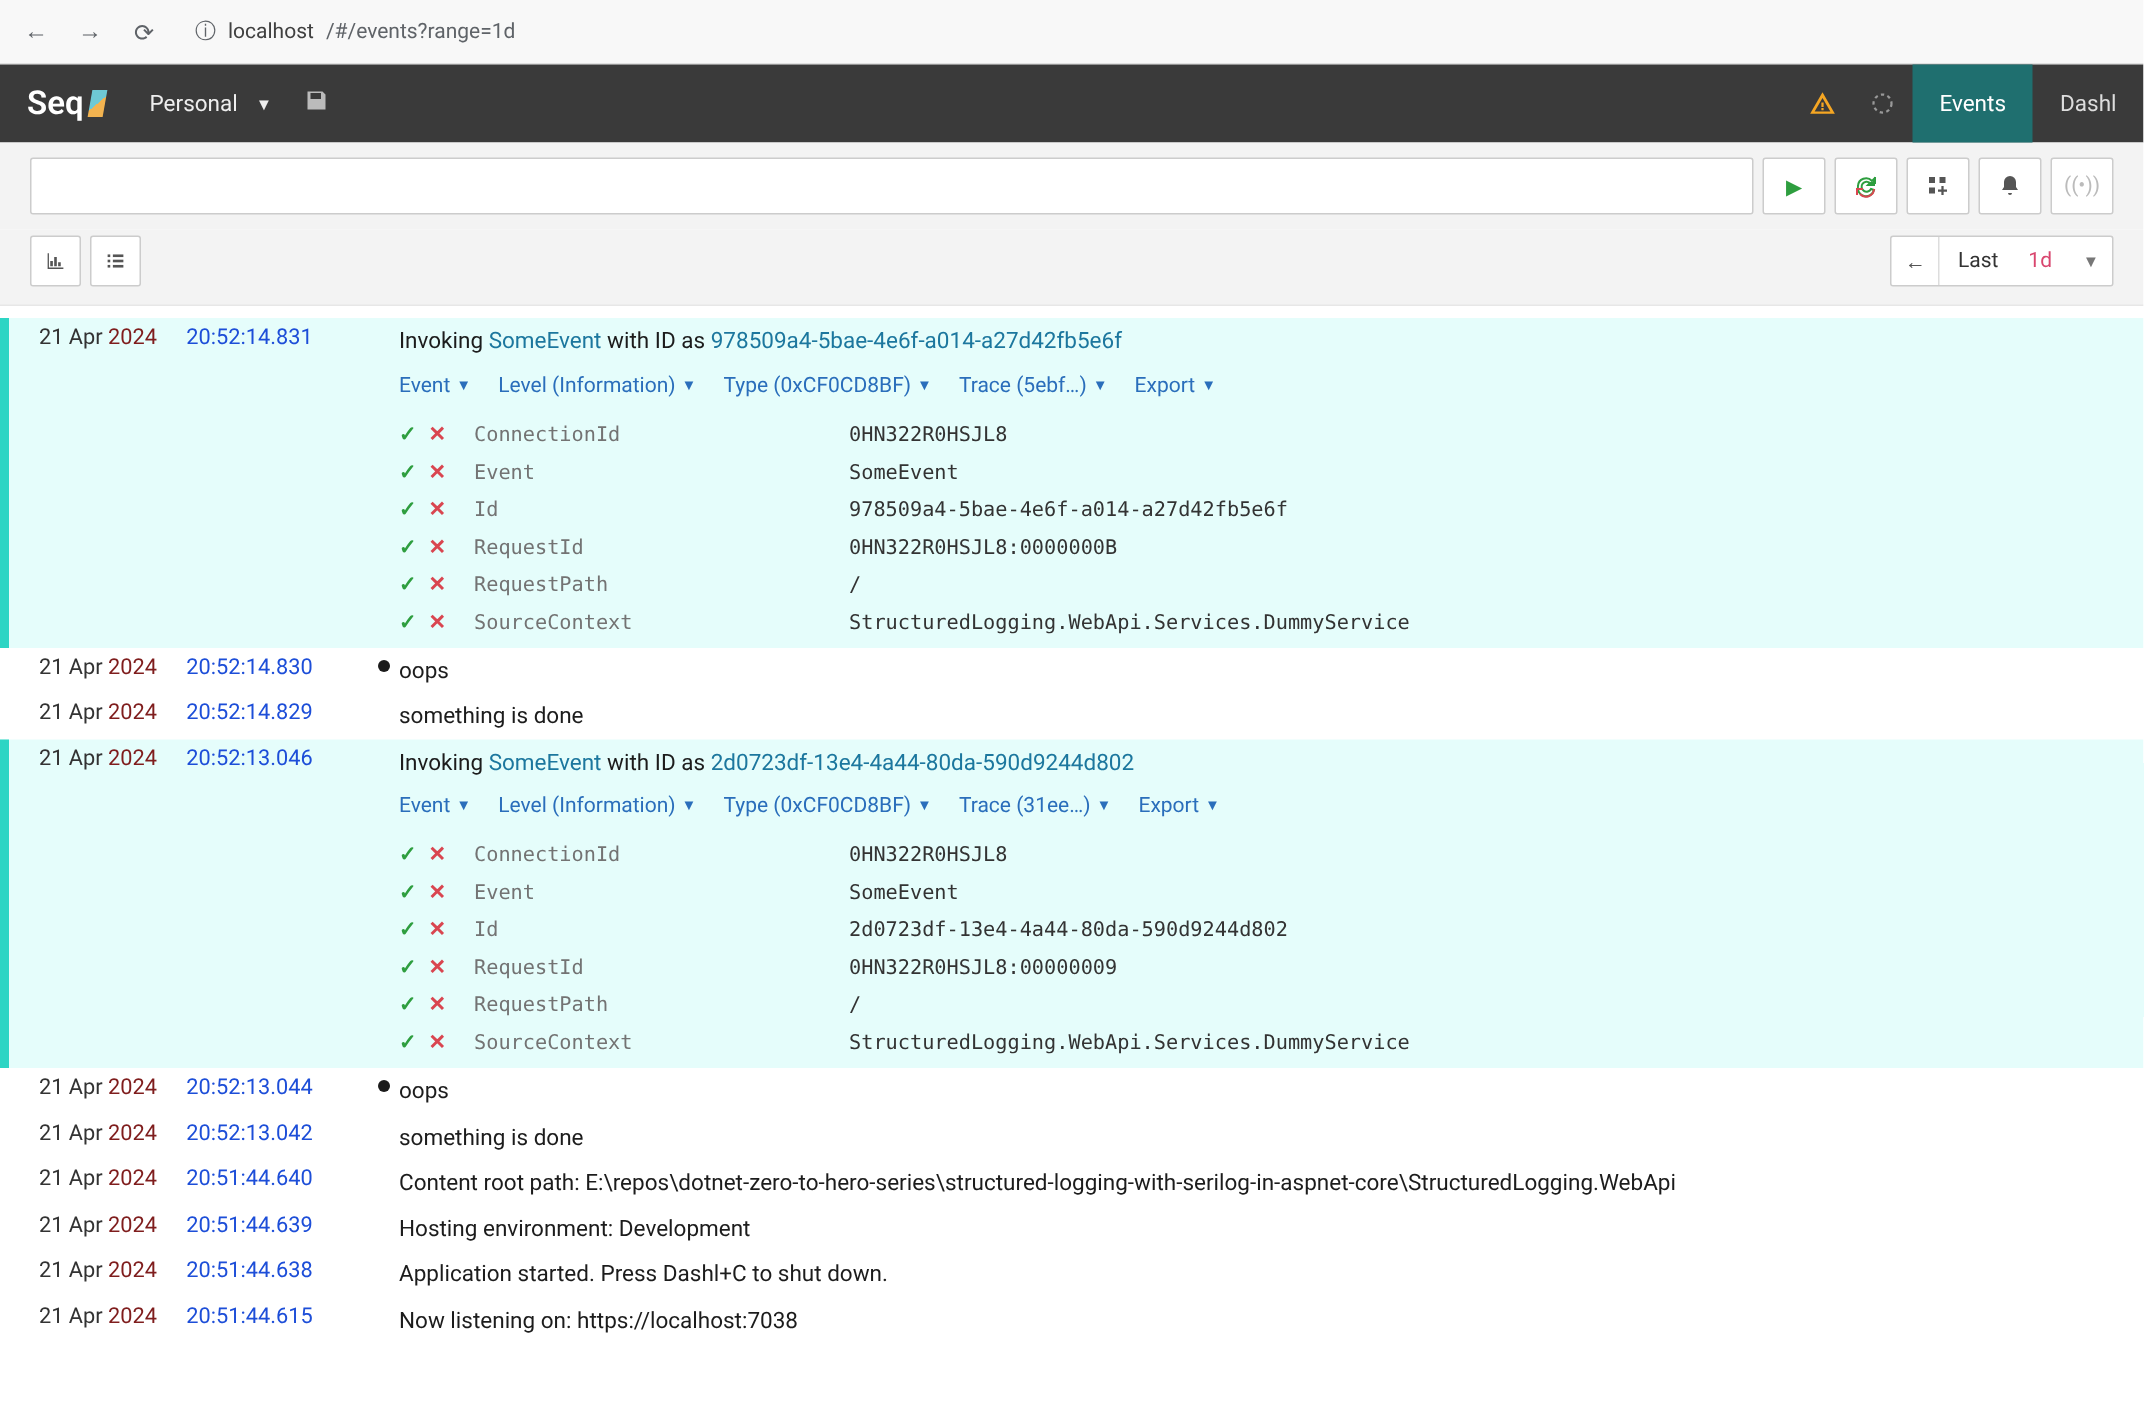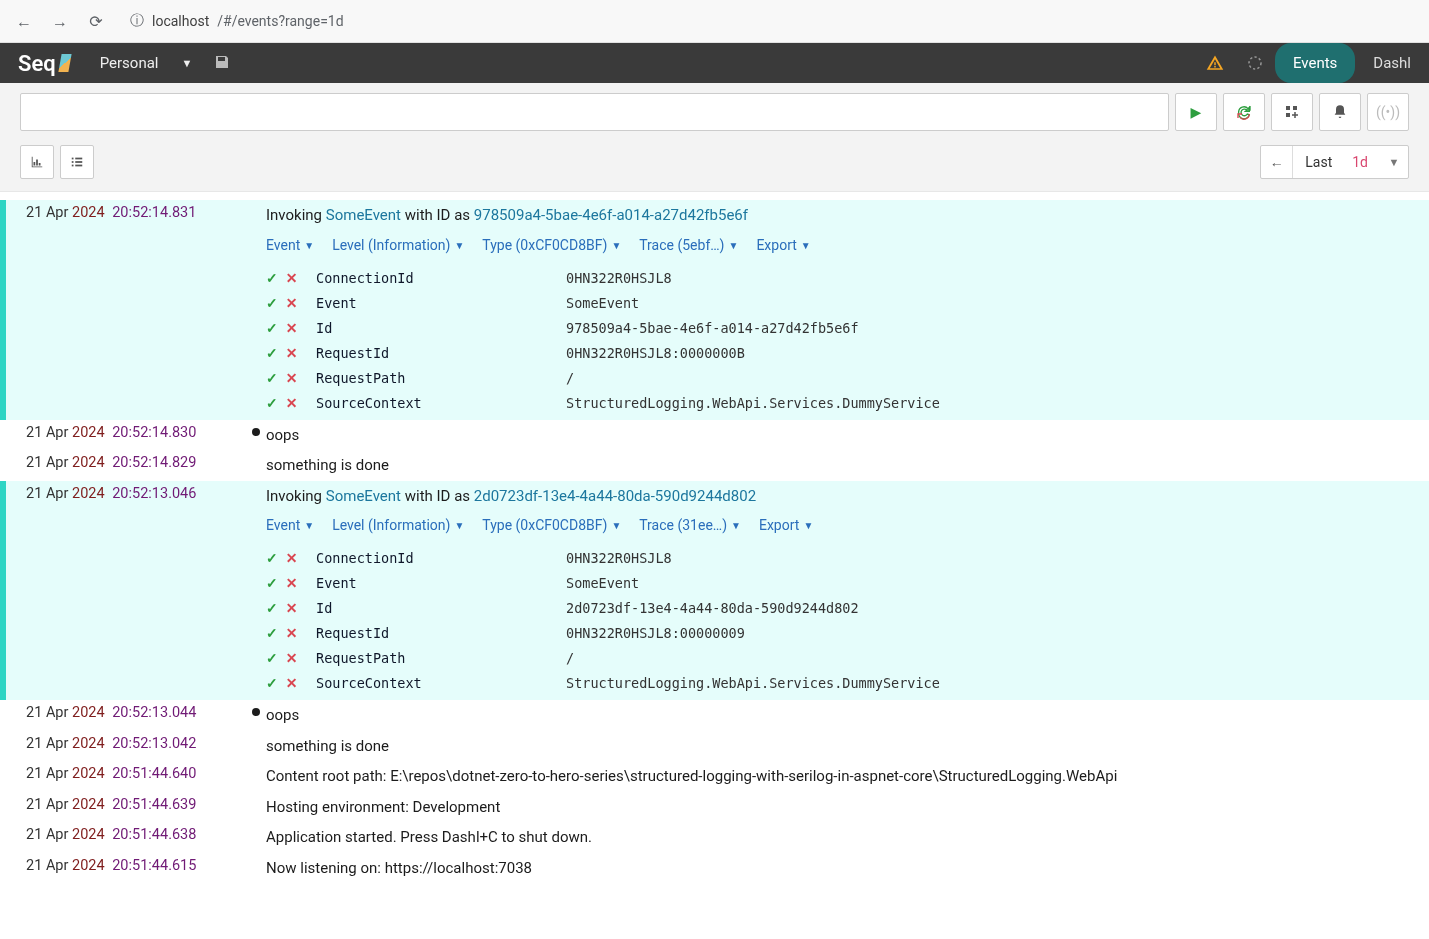--- a/index.html
+++ b/index.html
@@ -5,31 +5,31 @@
 * { box-sizing: border-box; margin: 0; padding: 0; }
 body { font-family: -apple-system, BlinkMacSystemFont, "Segoe UI", Roboto, sans-serif; font-size: 14px; background: #fff; color: #333; }
 
 
 .browser-chrome { display: flex; align-items: center; padding: 8px 12px; gap: 12px; background: #f8f8f8; border-bottom: 1px solid #e0e0e0; }
 .browser-chrome .nav-btn { width: 24px; height: 24px; display: flex; align-items: center; justify-content: center; color: #5f6368; cursor: pointer; border-radius: 50%; font-size: 16px; }
 .url-box { flex: 0 0 auto; display: flex; align-items: center; gap: 8px; padding: 4px 10px; color: #5f6368; }
 .url-text { color: #404040; font-size: 14px; }
 
 
-.topbar { background: #3a3a3a; display: flex; align-items: center; height: 40px; color: #eee; }
+.topbar { background: #3a3a3a; display: flex; align-items: center; height: 52px; color: #eee; }
 .brand { font-size: 22px; font-weight: 600; color: #fff; padding: 0 18px; display: flex; align-items: center; gap: 4px; }
 .brand-accent { display: inline-block; width: 10px; height: 18px; background: linear-gradient(135deg, #6ec9d4 0 50%, #f2b350 50% 100%); transform: skewX(-10deg); }
-.workspace { display: flex; align-items: center; gap: 23px; padding: 16px 12px; height: 100%; cursor: pointer; font-size: 15px; }
+.workspace { display: flex; align-items: center; gap: 12px; padding: 16px 12px; height: 100%; cursor: pointer; font-size: 15px; }
 .save-icon { padding: 0 10px; color: #bbb; cursor: pointer; }
 .topbar-right { margin-left: auto; display: flex; align-items: center; height: 100%; }
 .topbar-icon { width: 40px; height: 100%; display: flex; align-items: center; justify-content: center; cursor: pointer; }
 .warn-icon { color: #f5a623; }
 .spinner-icon { color: #999; }
 .nav-tab { padding: 0 18px; height: 100%; display: flex; align-items: center; font-size: 15px; color: #ddd; cursor: pointer; }
-.nav-tab.active { background: #1f6f6f; color: #fff; border-radius: 16px; }
+.nav-tab.active { background: #1f6f6f; color: #fff; }
 
 
 .search-row { display: flex; gap: 6px; padding: 10px 20px; align-items: stretch; background: #f3f3f3; }
 .search-input { flex: 1; border: 1px solid #ccc; border-radius: 2px; padding: 10px 12px; font-size: 14px; background: #fff; }
 .sq-btn { width: 42px; border: 1px solid #ccc; background: #fff; border-radius: 2px; display: flex; align-items: center; justify-content: center; cursor: pointer; color: #555; }
 .sq-btn.play { color: #2e9e3f; font-size: 14px; }
 
 
 .controls-row { display: flex; padding: 4px 20px 12px; align-items: center; background: #f3f3f3; border-bottom: 1px solid #e7e7e7; }
 .sq-btn.small { width: 34px; height: 34px; font-size: 14px; }
@@ -41,36 +41,36 @@
 .range-caret { width: 28px; display: flex; align-items: center; justify-content: center; color: #777; cursor: pointer; }
 
 
 .events { padding: 8px 0 30px; }
 .event-row { display: flex; padding: 2px 20px 2px 0; position: relative; }
 .event-row.expanded { background: #e5fdfb; }
 .event-row.expanded::before { content: ""; position: absolute; left: 0; top: 0; bottom: 0; width: 6px; background: #2dd5c4; }
 .ts-col { width: 246px; padding: 2px 10px 2px 26px; white-space: nowrap; font-size: 14.5px; }
 .ts-date { color: #333; text-align: center; }
 .ts-year { color: #7f1d1d; }
-.ts-time { color: #701a75; margin-left: 4px; }
+.ts-time { color: #1d4ed8; margin-left: 16px; }
 .level-dot { width: 20px; display: flex; align-items: flex-start; justify-content: center; padding-top: 6px; }
 .dot { width: 8px; height: 8px; border-radius: 50%; background: #1c1c1c; }
 .msg-col { flex: 1; padding: 2px 0; font-size: 15px; color: #1c1c1c; line-height: 1.5; }
 .msg-col .highlight { color: #1c779e; }
 
 
 .detail-links { display: flex; gap: 18px; margin: 8px 0 10px; font-size: 14px; }
 .detail-link { color: #2a6ebb; cursor: pointer; display: flex; align-items: center; gap: 4px; }
 .detail-link .caret { font-size: 10px; color: #2a6ebb; }
 .props-table { margin-top: 4px; }
 .prop-row { display: flex; align-items: center; padding: 2px 0; font-size: 14px; }
 .prop-actions { width: 50px; display: flex; gap: 8px; }
 .prop-actions .tick { color: #2e9e3f; font-weight: bold; cursor: pointer; }
 .prop-actions .cross { color: #d94650; font-weight: bold; cursor: pointer; }
-.prop-key { width: 250px; font-family: Menlo, Consolas, monospace; font-size: 13.5px; color: #0f172a; }
+.prop-key { width: 250px; font-family: Menlo, Consolas, monospace; font-size: 13.5px; color: #737373; }
 .prop-val { flex: 1; font-family: Menlo, Consolas, monospace; font-size: 13.5px; color: #333; }
 
 .chev-down { font-size: 11px; }
 </style>
 </head>
 <body>
 
 <div class="browser-chrome">
   <div class="nav-btn">←</div>
   <div class="nav-btn">→</div>

